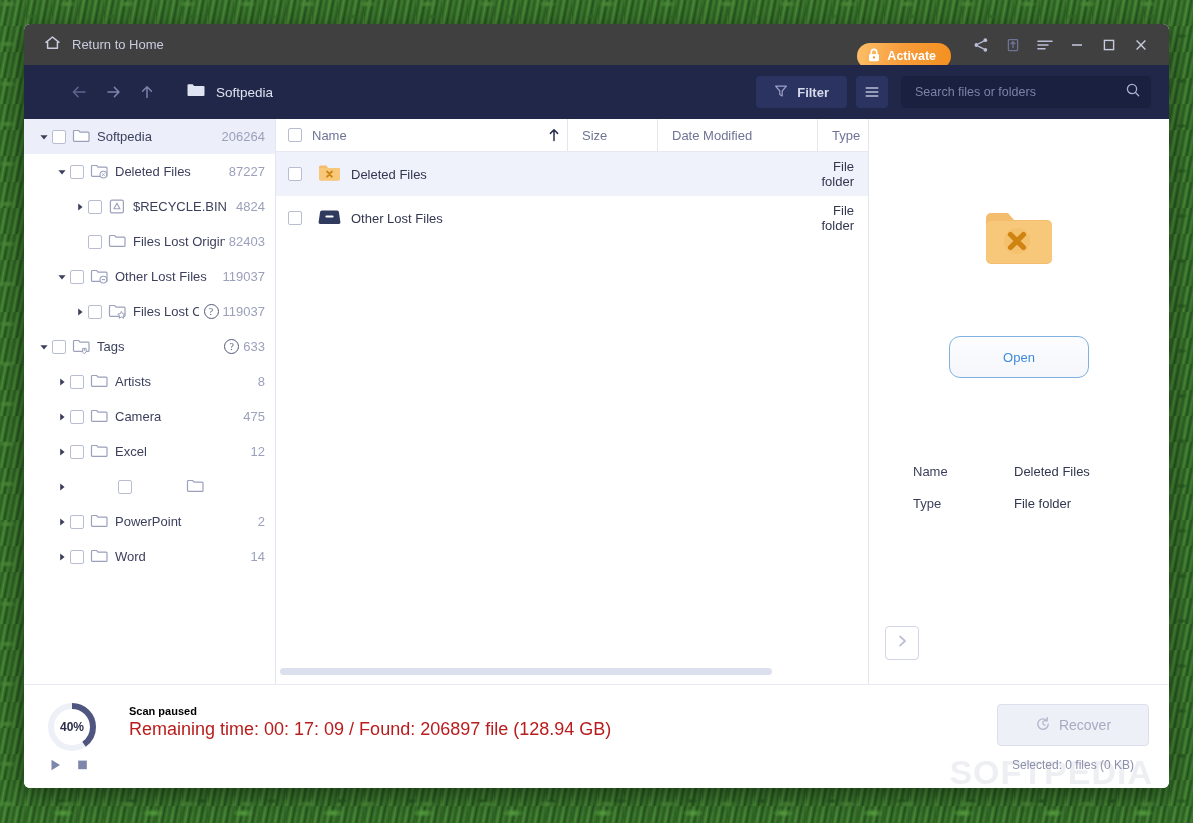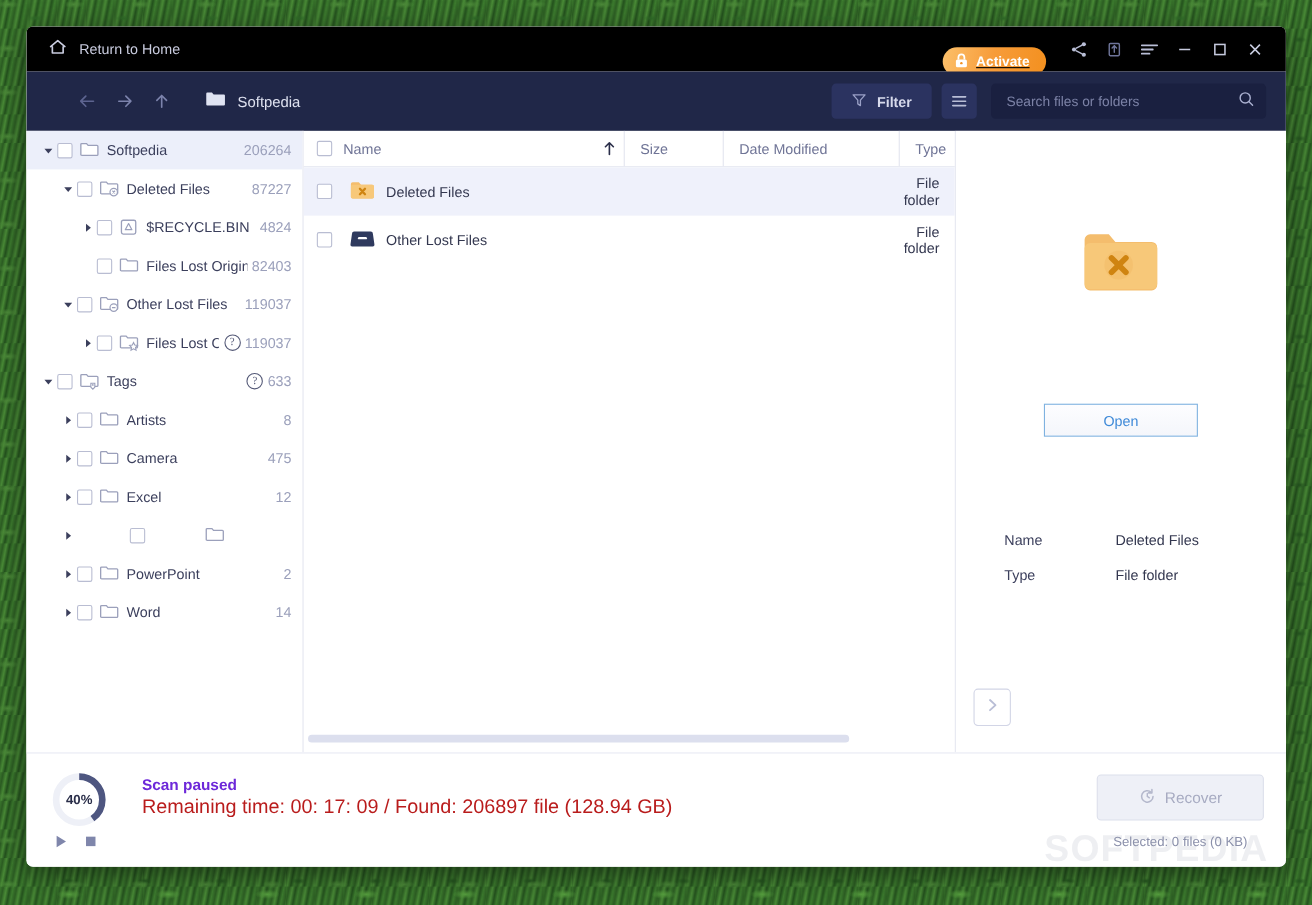--- a/index.html
+++ b/index.html
@@ -19,22 +19,22 @@
     background-size: 60px 40px, 80px 55px, 90px 60px, 70px 45px, 26px 26px, 19px 19px, auto;
   }
   .win {
     position: absolute; left: 24px; top: 24px; width: 1145px; height: 764px;
     background: #ffffff; border-radius: 6px; overflow: hidden;
     box-shadow: 0 6px 26px rgba(0,0,0,.45);
     display: flex; flex-direction: column;
   }
   
   .titlebar {
-    height: 41px; background: #000000; display: flex; align-items: center;
-    padding: 0 12px 0 14px; flex: 0 0 41px; text-decoration: underline;
+    height: 41px; background: #404040; display: flex; align-items: center;
+    padding: 0 12px 0 14px; flex: 0 0 41px;
   }
   .home-btn { display: flex; align-items: center; gap: 11px; cursor: default; padding: 4px 6px; }
   .home-label { color: #c9ccdf; font-size: 13px; }
   .tb-spacer { flex: 1; }
   .activate {
     display: flex; align-items: center; gap: 7px; height: 26px; padding: 0 15px 0 11px;
     border-radius: 13px; border: none; cursor: pointer;
     background: linear-gradient(100deg, #fcc06a 0%, #f79c3a 48%, #f3901f 100%);
     color: #fff; font-size: 12.5px; font-weight: bold;
     font-family: "Liberation Sans", sans-serif;
@@ -121,22 +121,22 @@
   .fl-row .rc-name { width: 355px; display: flex; align-items: center; padding-left: 12px; gap: 9px; }
   .fl-row .rc-size { width: 90px; }
   .fl-row .rc-date { width: 160px; }
   .fl-row .rc-type { flex: 1; text-align: right; padding-right: 14px; }
   .hscroll-track { position: absolute; left: 0; right: 0; bottom: 6px; height: 10px; }
   .hscroll-thumb { height: 7px; width: 492px; margin-left: 4px; background: #dcdfee; border-radius: 4px; cursor: pointer; }
   
   .preview { width: 300px; flex: 0 0 300px; display: flex; flex-direction: column; position: relative; background: #fff; }
   .pv-icon { margin-top: 85px; display: flex; justify-content: center; }
   .open-btn {
-    width: 140px; height: 30px; margin: 97px auto 0; border: 1px solid #7fb2e0;
-    background: linear-gradient(#fdfdff, #f4f6fb); border-radius: 0; color: #3f8ad8;
+    width: 140px; height: 42px; margin: 66px auto 0; border: 1px solid #7fb2e0;
+    background: linear-gradient(#fdfdff, #f4f6fb); border-radius: 11px; color: #3f8ad8;
     font-size: 13px; cursor: pointer; font-family: "Liberation Sans", sans-serif;
   }
   .props { margin: 86px 0 0 44px; font-size: 13px; color: #33374f; }
   .prop-row { display: flex; margin-bottom: 17px; }
   .prop-key { width: 101px; color: #3b3f5c; }
   .prop-val { color: #33374f; }
   .pv-expand {
     position: absolute; left: 16px; bottom: 24px; width: 34px; height: 34px;
     border: 1px solid #d2d5e6; border-radius: 4px; background: #fff;
     display: flex; align-items: center; justify-content: center; cursor: pointer;
@@ -148,21 +148,21 @@
   }
   .ring-wrap { width: 58px; margin-top: 16px; position: relative; }
   .ring { position: relative; width: 52px; height: 52px; }
   .ring-pct {
     position: absolute; inset: 0; display: flex; align-items: center; justify-content: center;
     font-size: 12px; color: #2a2e49; font-weight: bold;
   }
   .ctrl-row { display: flex; gap: 14px; margin: 5px 0 0 3px; }
   .ctrl { cursor: pointer; }
   .scan-text { margin: 20px 0 0 25px; }
-  .scan-title { font-size: 14px; font-weight: bold; color: #6d28d9; }
+  .scan-title { font-size: 11px; font-weight: bold; color: #000000; }
   .scan-sub { font-size: 18px; color: #b91c1c; margin-top: 2px; }
   .sb-grow { flex: 1; }
   .recover-wrap { margin-top: 19px; text-align: center; }
   .recover-btn {
     width: 152px; height: 42px; border: 1px solid #dcdfeb; border-radius: 4px;
     background: #eef0f7; color: #a7abc2; font-size: 14px;
     display: flex; align-items: center; justify-content: center; gap: 8px;
     cursor: pointer; font-family: "Liberation Sans", sans-serif;
   }
   .selected-txt { font-size: 12px; color: #8b90ab; margin-top: 12px; }

